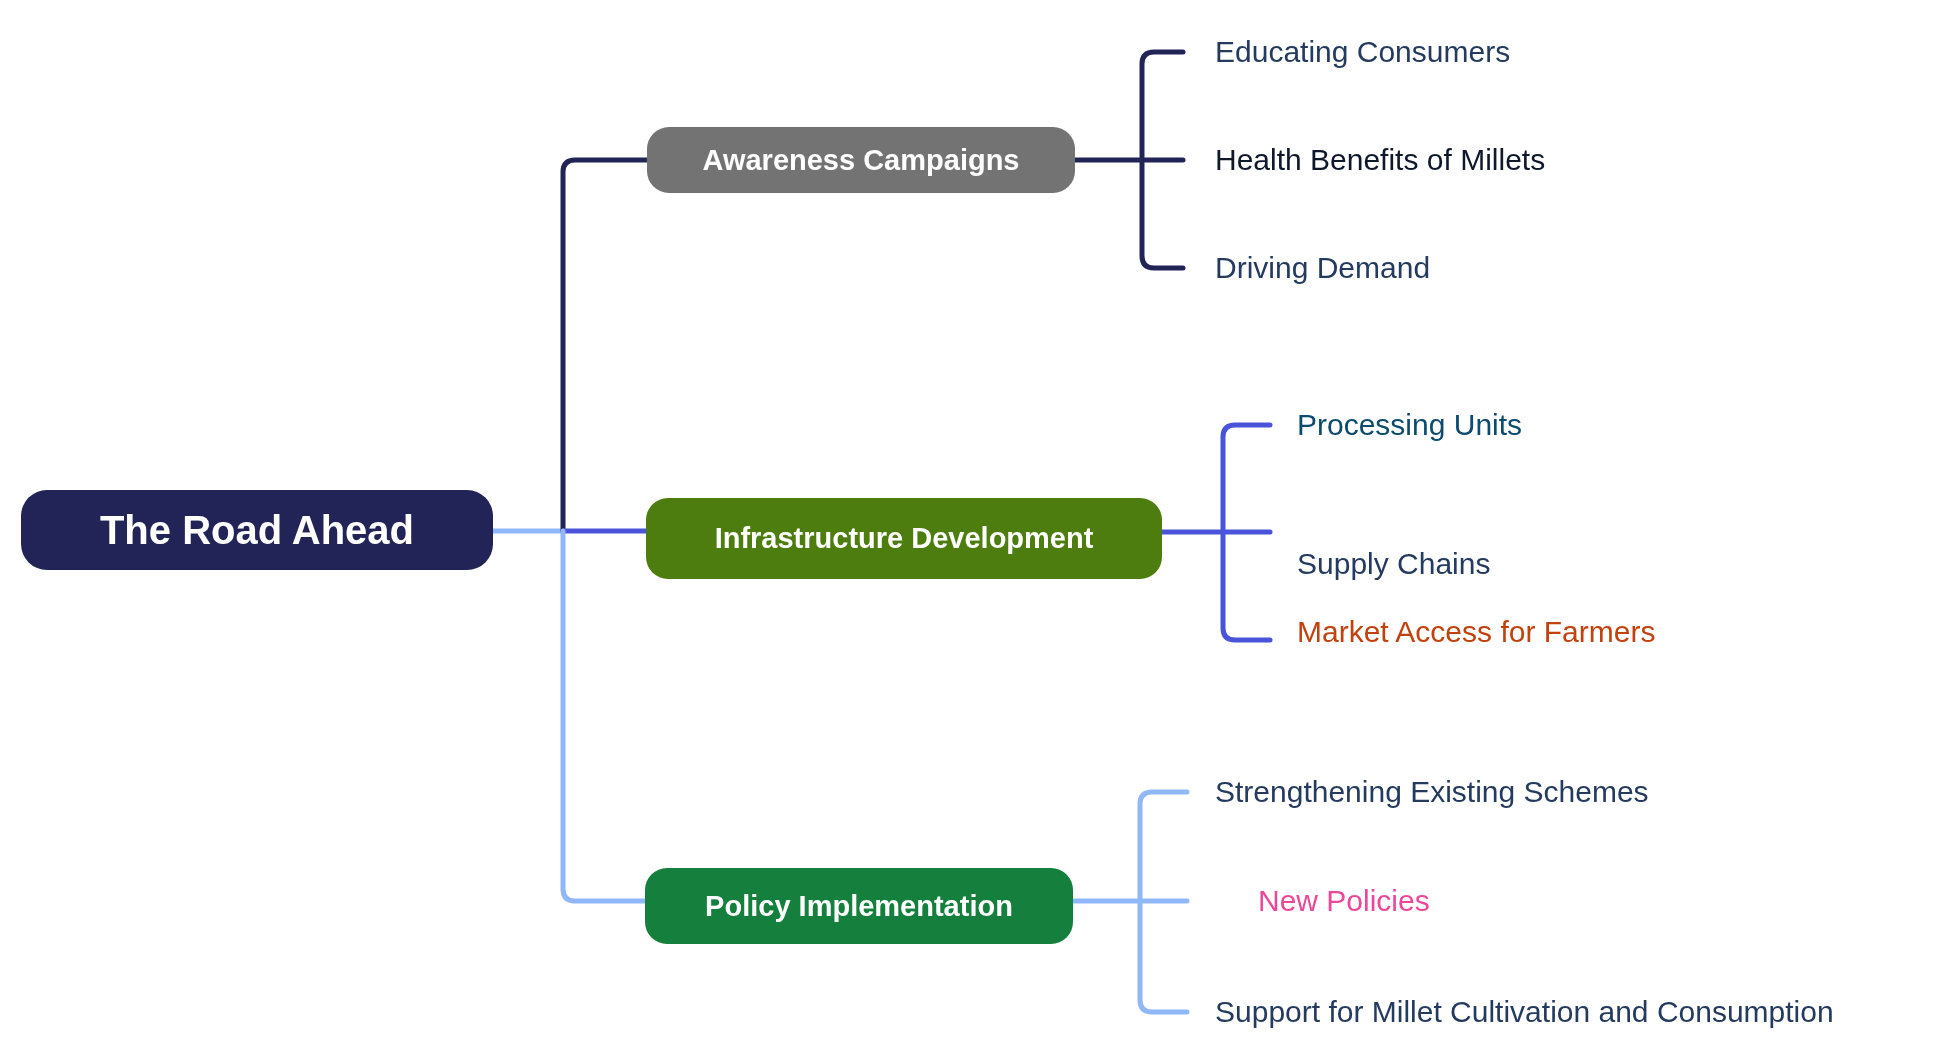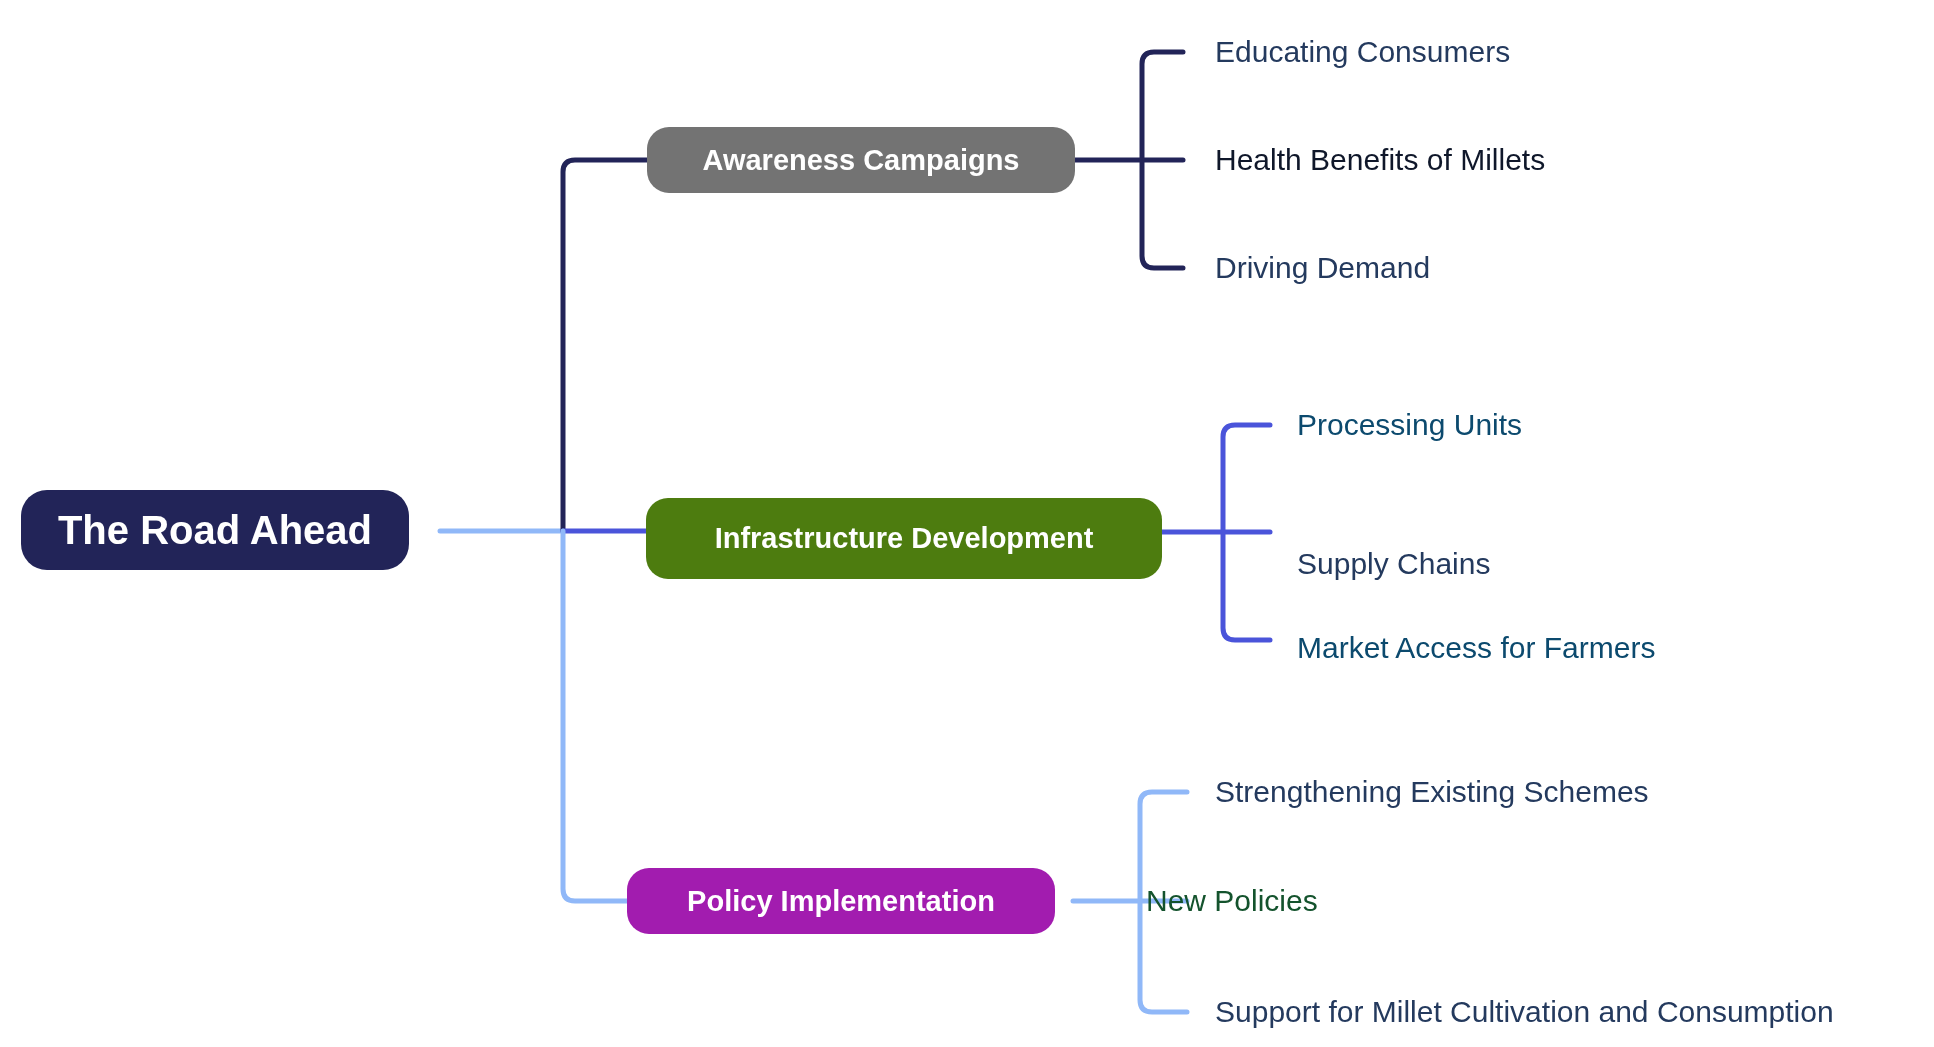--- a/index.html
+++ b/index.html
@@ -74,30 +74,30 @@
 
     <path d="M 1270 425 H 1235 Q 1223 425 1223 437 V 628 Q 1223 640 1235 640 H 1270" stroke="#4A54DA"></path>
 
     <path d="M 563 531 V 889 Q 563 901 575 901 H 645" stroke="#90B8F8"></path>
 
     <path d="M 1073 901 H 1187" stroke="#90B8F8"></path>
 
     <path d="M 1187 792 H 1152 Q 1140 792 1140 804 V 1000 Q 1140 1012 1152 1012 H 1187" stroke="#90B8F8"></path>
   </svg>
 
-  <div class="node root" style="left: 21px; top: 490px; width: 388px; height: 80px; background-color: rgb(34, 36, 88);">The Road Ahead</div>
+  <div class="node root" style="left: 21px; top: 490px; width: 472px; height: 80px; background-color: rgb(34, 36, 88);">The Road Ahead</div>
 
   <div class="node branch" style="left: 647px; top: 127px; width: 428px; height: 66px; background-color: #737373;">Awareness Campaigns</div>
   <div class="leaf" style="left: 1215px; top: 52px; color: rgb(36, 58, 94);">Educating Consumers</div>
   <div class="leaf" style="left: 1215px; top: 160px; color: #0f172a;">Health Benefits of Millets</div>
   <div class="leaf" style="left: 1215px; top: 268px; color: rgb(36, 58, 94);">Driving Demand</div>
 
   <div class="node branch" style="left: 646px; top: 498px; width: 516px; height: 81px; background-color: #4d7c0f;">Infrastructure Development</div>
   <div class="leaf" style="left: 1297px; top: 425px; color: #0c4a6e;">Processing Units</div>
   <div class="leaf" style="left: 1297px; top: 532px; color: rgb(36, 58, 94); margin-top: 32px;">Supply Chains</div>
-  <div class="leaf" style="left: 1297px; top: 648px; color: #0c4a6e;">Market Access for Farmers</div>
+  <div class="leaf" style="left: 1297px; top: 632px; color: #c2410c;">Market Access for Farmers</div>
 
-  <div class="node branch" style="left: 627px; top: 868px; width: 428px; height: 66px; background-color: #a21caf;">Policy Implementation</div>
+  <div class="node branch" style="left: 645px; top: 868px; width: 428px; height: 76px; background-color: #15803d;">Policy Implementation</div>
   <div class="leaf" style="left: 1215px; top: 792px; color: rgb(36, 58, 94);">Strengthening Existing Schemes</div>
-  <div class="leaf" style="left: 1146px; top: 901px; color: #14532d;">New Policies</div>
+  <div class="leaf" style="left: 1258px; top: 901px; color: #ec4899;">New Policies</div>
   <div class="leaf" style="left: 1215px; top: 1012px; color: rgb(36, 58, 94);">Support for Millet Cultivation and Consumption</div>
 
 </div>
 
 </body></html>

